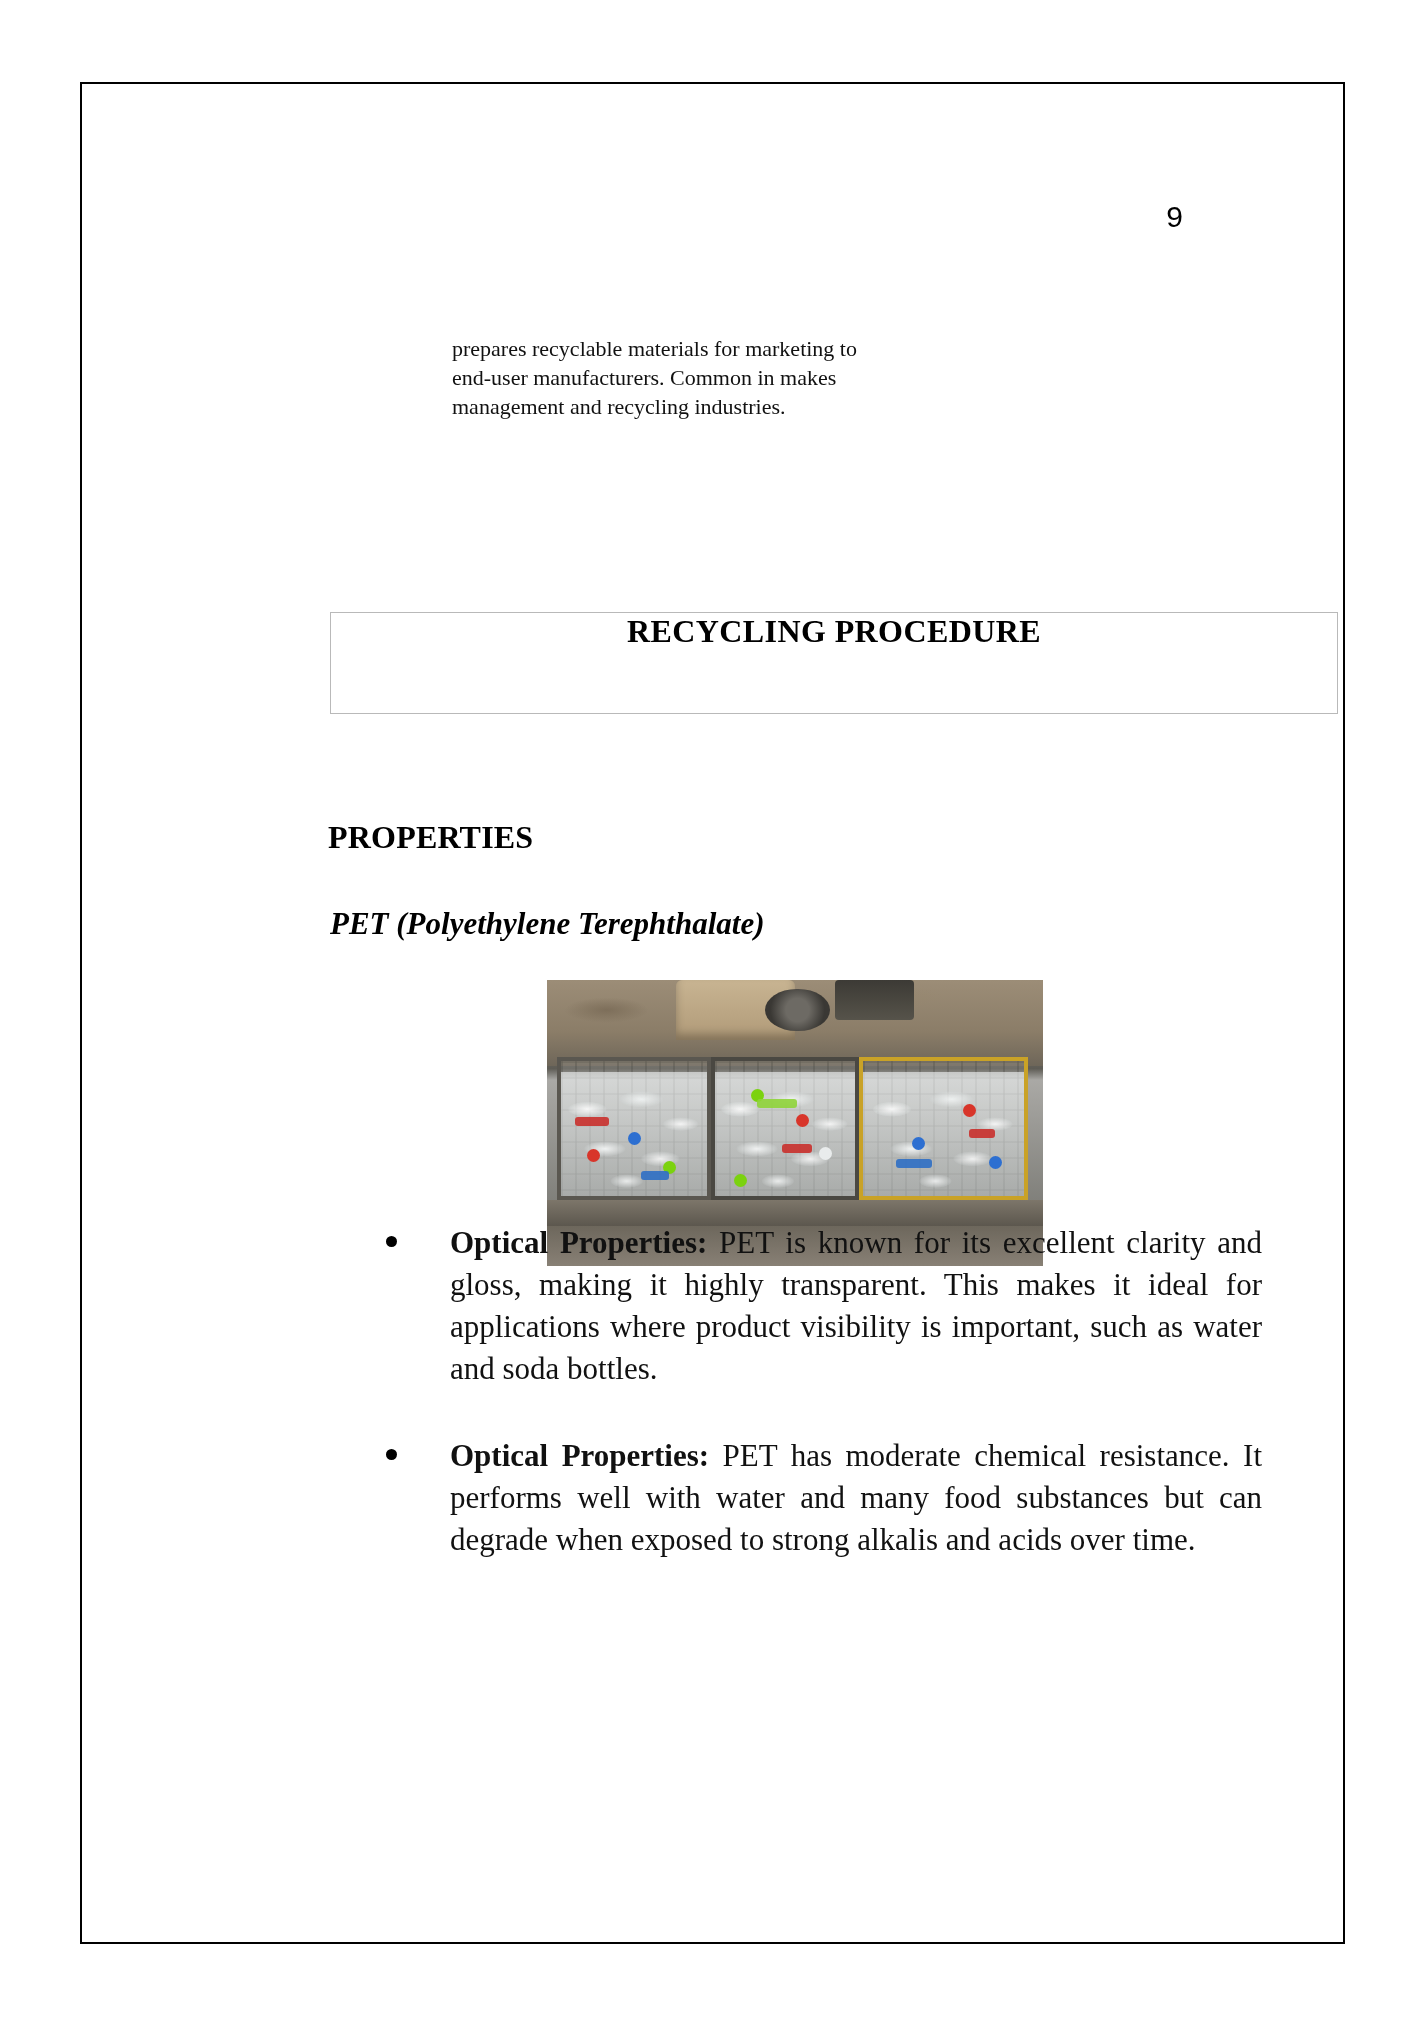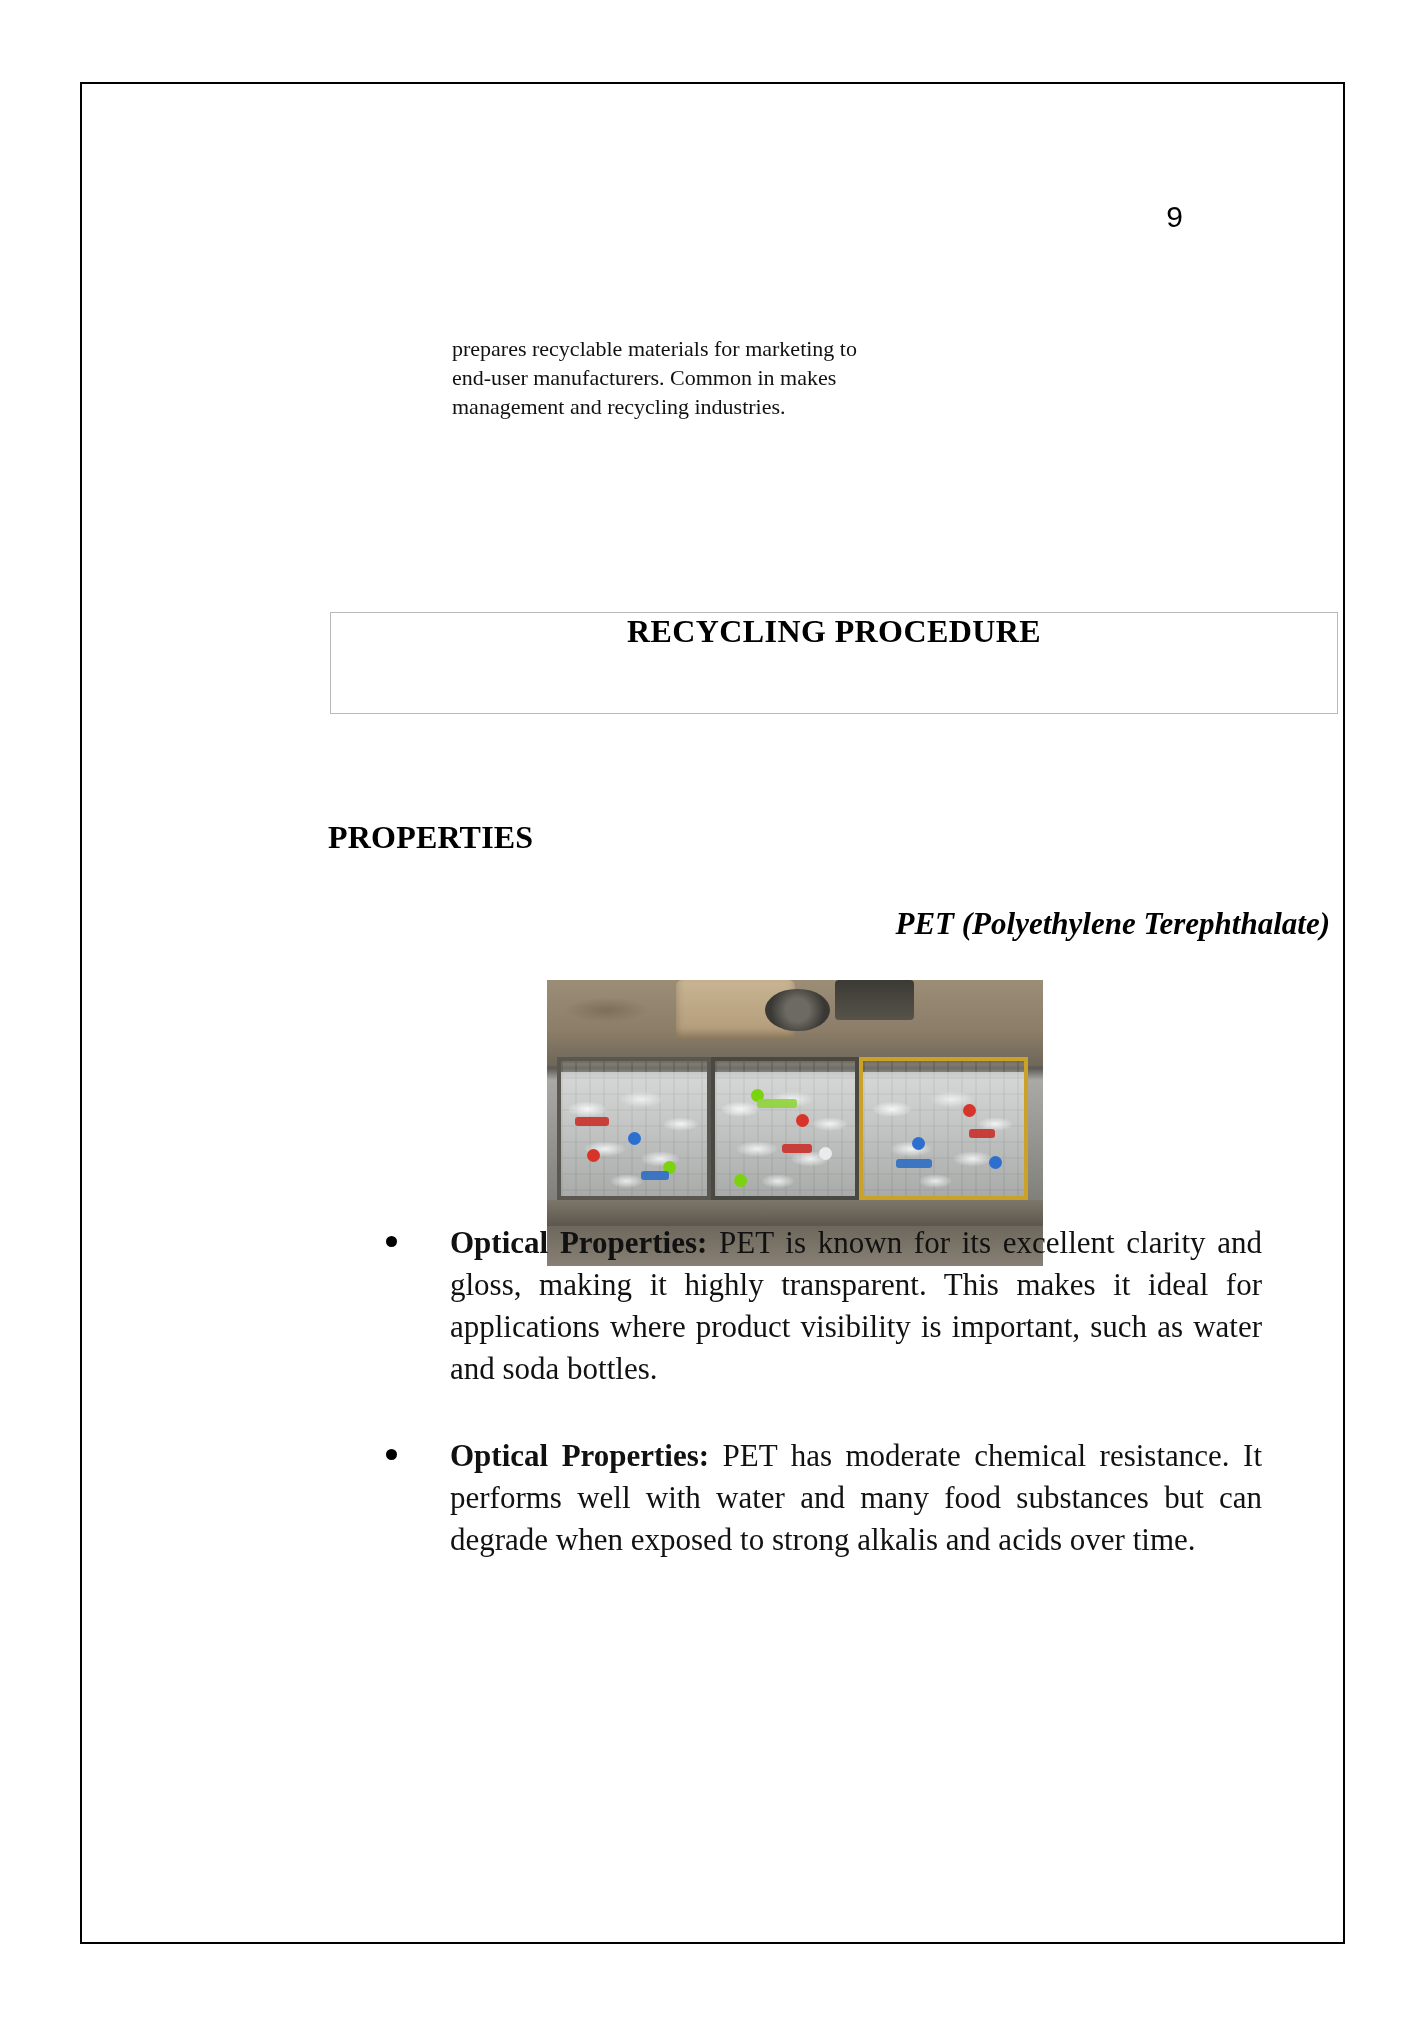--- a/index.html
+++ b/index.html
@@ -77,21 +77,21 @@
     font-weight: bold;
     color: #000000;
     letter-spacing: 0.2px;
   }
 
   .subheading {
     position: absolute;
     left: 248px;
     top: 822px;
     width: 1000px;
-    text-align: right;
+    text-align: left;
     font-size: 31px;
     font-weight: bold;
     font-style: italic;
     color: #000000;
   }
 
   
   .figure {
     position: absolute;
     left: 465px;

